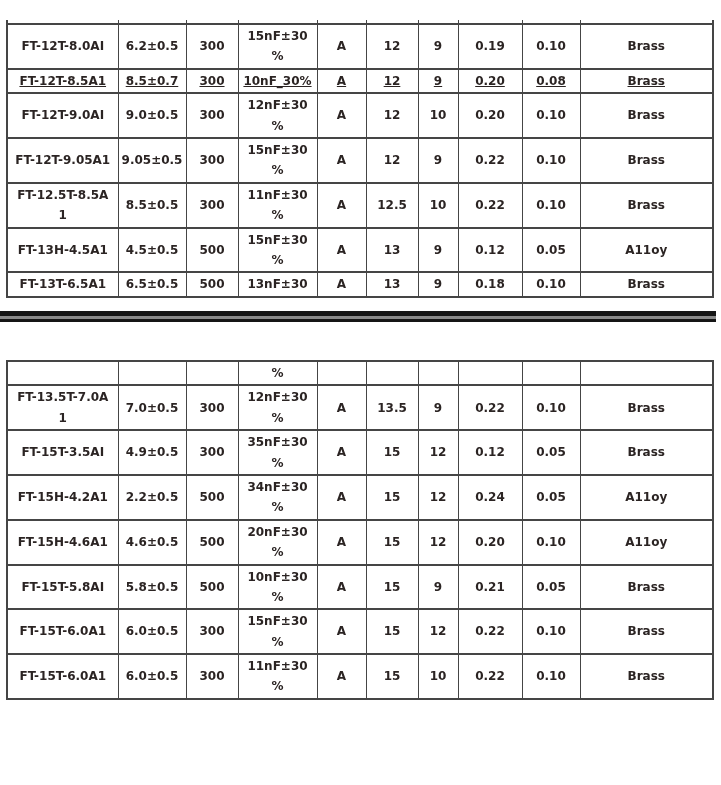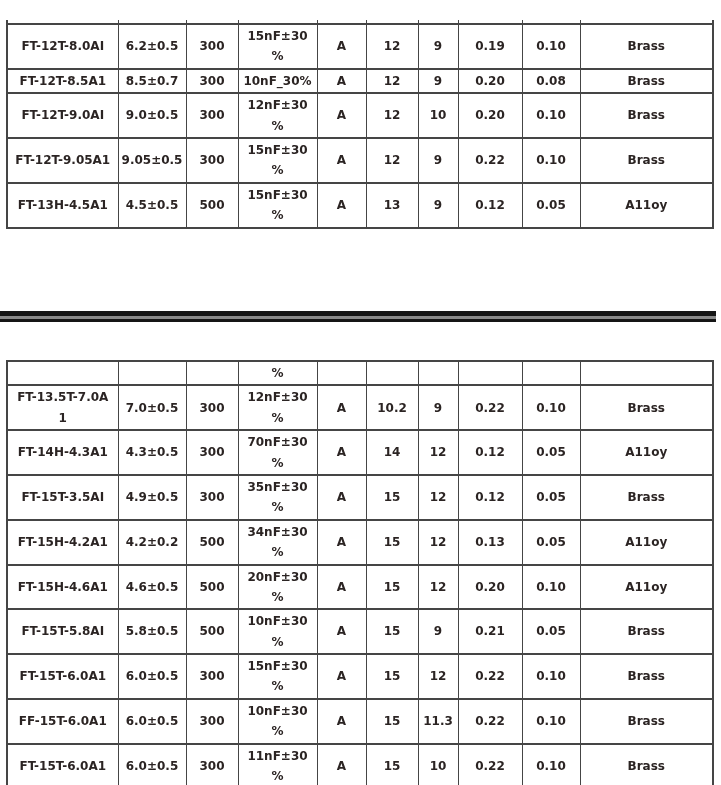--- a/index.html
+++ b/index.html
@@ -20,21 +20,21 @@
   td{
     border:1px solid #454545;
     border-top-width:2px;
     text-align:center;vertical-align:middle;
     font-size:12px;font-weight:bold;color:#2b2423;
     line-height:1.7;white-space:pre-line;
     padding:1px 2px;height:38px;
     overflow:hidden;
   }
   tr.cut td{height:3px;padding:0;font-size:0;line-height:0;border-top:0;}
-  tr.slim td{height:20px;}
+  tr.slim td{height:20px;text-decoration:underline;}
   tr.lastslim td{height:13px;border-bottom-width:2px;}
   tr.partial td{height:17px;}
   .divider{position:absolute;left:0;top:291px;width:721px;height:11px;}
   .divider .b1{height:5px;background:#151515;}
   .divider .b2{height:3px;background:#8a8a8a;}
   .divider .b3{height:3px;background:#151515;}
 </style>
 </head>
 <body>
 
@@ -111,31 +111,57 @@
           <td>15nF±30
 %</td>
           <td>A</td>
           <td>12</td>
           <td>9</td>
           <td>0.22</td>
           <td>0.10</td>
           <td>Brass</td>
         </tr>
         <tr>
+          <td>FT-12.5T-8.5A
+1</td>
+          <td>8.5±0.5</td>
+          <td>300</td>
+          <td>11nF±30
+%</td>
+          <td>A</td>
+          <td>12.5</td>
+          <td>10</td>
+          <td>0.22</td>
+          <td>0.10</td>
+          <td>Brass</td>
+        </tr>
+        <tr>
           <td>FT-13H-4.5A1</td>
           <td>4.5±0.5</td>
           <td>500</td>
           <td>15nF±30
 %</td>
           <td>A</td>
           <td>13</td>
           <td>9</td>
           <td>0.12</td>
           <td>0.05</td>
           <td>A11oy</td>
+        </tr>
+        <tr class="lastslim">
+          <td>FT-13T-6.5A1</td>
+          <td>6.5±0.5</td>
+          <td>500</td>
+          <td>13nF±30</td>
+          <td>A</td>
+          <td>13</td>
+          <td>9</td>
+          <td>0.18</td>
+          <td>0.10</td>
+          <td>Brass</td>
         </tr>
       </tbody>
   </table>
 
   <div class="divider">
     <div class="b1"></div>
     <div class="b2"></div>
     <div class="b3"></div>
   </div>
 
@@ -166,62 +192,49 @@
           <td></td>
         </tr>
         <tr>
           <td>FT-13.5T-7.0A
 1</td>
           <td>7.0±0.5</td>
           <td>300</td>
           <td>12nF±30
 %</td>
           <td>A</td>
-          <td>10.2</td>
-          <td>9</td>
-          <td>0.22</td>
-          <td>0.10</td>
-          <td>Brass</td>
-        </tr>
-        <tr>
-          <td>FT-14H-4.3A1</td>
-          <td>4.3±0.5</td>
-          <td>300</td>
-          <td>70nF±30
-%</td>
-          <td>A</td>
-          <td>14</td>
-          <td>12</td>
-          <td>0.12</td>
-          <td>0.05</td>
-          <td>A11oy</td>
+          <td>13.5</td>
+          <td>9</td>
+          <td>0.22</td>
+          <td>0.10</td>
+          <td>Brass</td>
         </tr>
         <tr>
           <td>FT-15T-3.5AI</td>
           <td>4.9±0.5</td>
           <td>300</td>
           <td>35nF±30
 %</td>
           <td>A</td>
           <td>15</td>
           <td>12</td>
           <td>0.12</td>
           <td>0.05</td>
           <td>Brass</td>
         </tr>
         <tr>
           <td>FT-15H-4.2A1</td>
-          <td>4.2±0.2</td>
+          <td>2.2±0.5</td>
           <td>500</td>
           <td>34nF±30
 %</td>
           <td>A</td>
           <td>15</td>
           <td>12</td>
-          <td>0.13</td>
+          <td>0.24</td>
           <td>0.05</td>
           <td>A11oy</td>
         </tr>
         <tr>
           <td>FT-15H-4.6A1</td>
           <td>4.6±0.5</td>
           <td>500</td>
           <td>20nF±30
 %</td>
           <td>A</td>
@@ -251,33 +264,20 @@
           <td>15nF±30
 %</td>
           <td>A</td>
           <td>15</td>
           <td>12</td>
           <td>0.22</td>
           <td>0.10</td>
           <td>Brass</td>
         </tr>
         <tr>
-          <td>FF-15T-6.0A1</td>
-          <td>6.0±0.5</td>
-          <td>300</td>
-          <td>10nF±30
-%</td>
-          <td>A</td>
-          <td>15</td>
-          <td>11.3</td>
-          <td>0.22</td>
-          <td>0.10</td>
-          <td>Brass</td>
-        </tr>
-        <tr>
           <td>FT-15T-6.0A1</td>
           <td>6.0±0.5</td>
           <td>300</td>
           <td>11nF±30
 %</td>
           <td>A</td>
           <td>15</td>
           <td>10</td>
           <td>0.22</td>
           <td>0.10</td>

